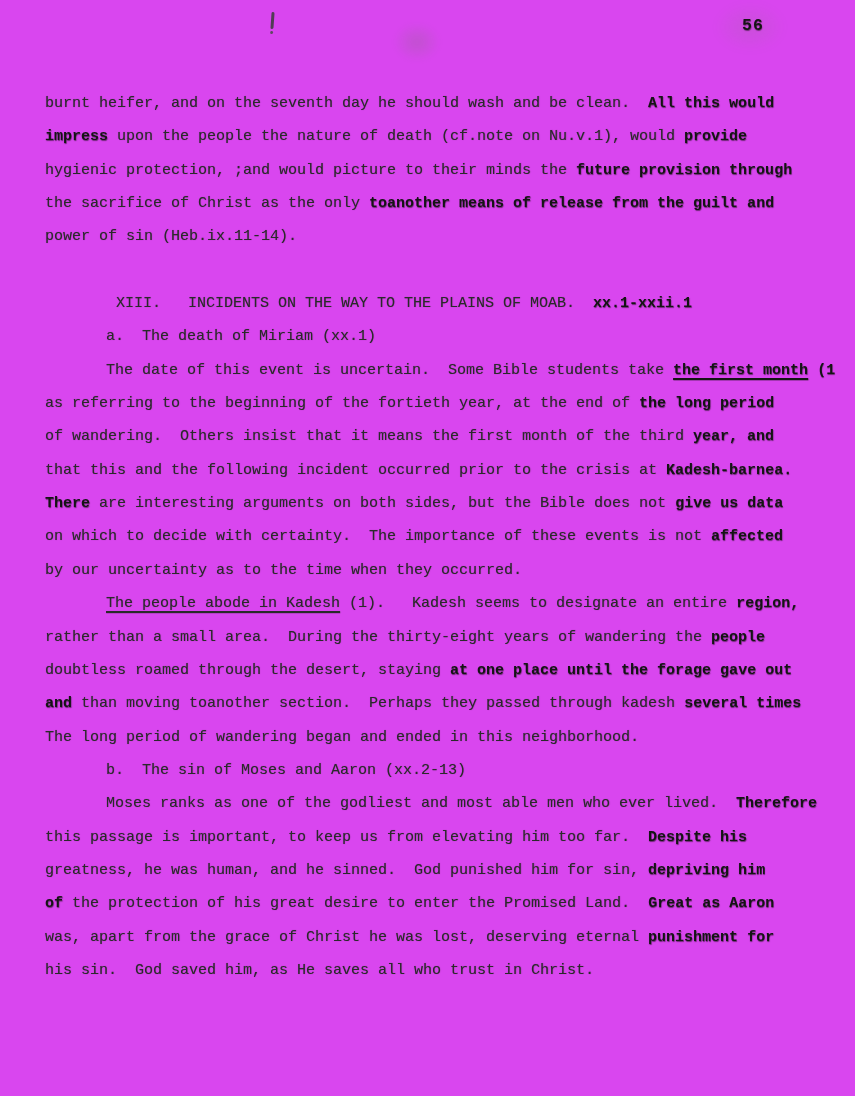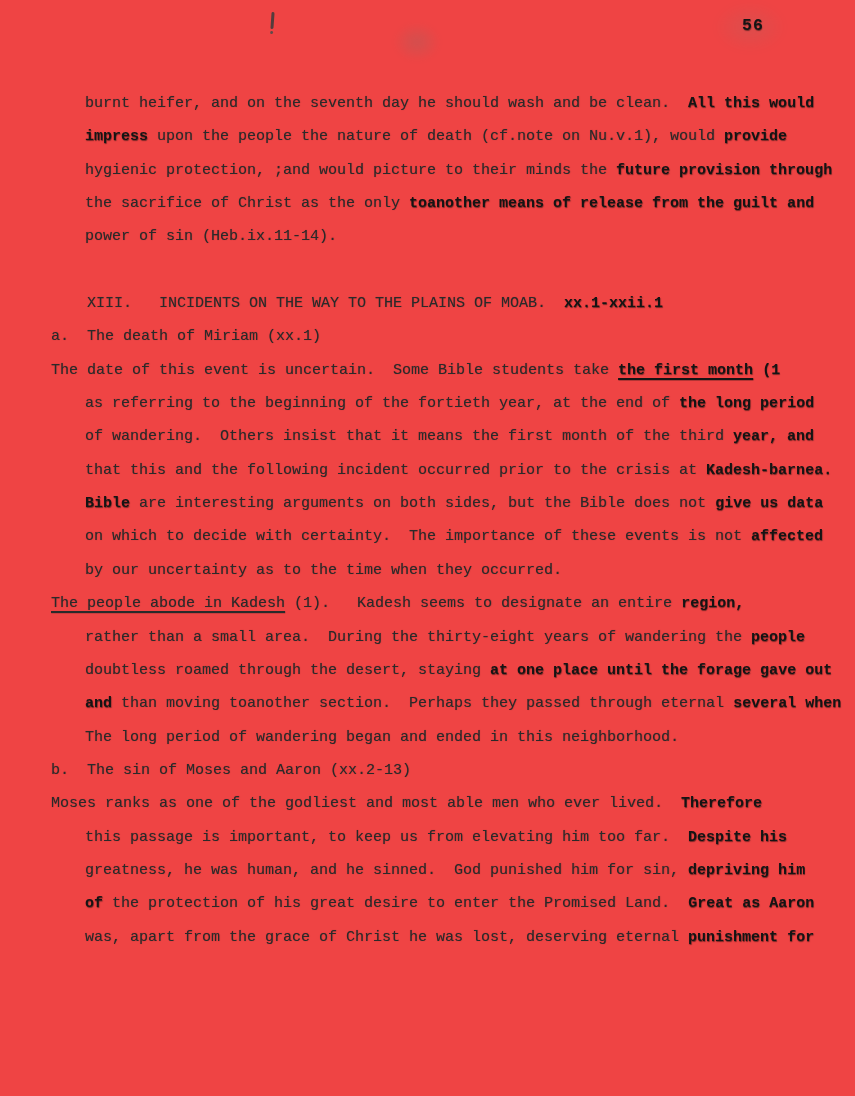--- a/index.html
+++ b/index.html
@@ -1,33 +1,33 @@
 <!DOCTYPE html>
 <html><head>
 <meta charset="utf-8">
 <style>
   html,body { margin:0; padding:0; background:#e8e8e6; }
   .page {
     position:relative;
     width:855px; height:1096px;
     margin:0 auto;
-    background:#ef4444;
+    background:#d946ef;
     overflow:hidden;
     font-family:"Liberation Mono","DejaVu Sans Mono",monospace;
     color:#2a2a2a;
   }
   .doc { position:absolute; top:87px; left:0; width:855px; }
   .row {
     height:33.35px; line-height:33.35px;
     white-space:pre; font-size:15px;
     overflow:hidden;
   }
-  .row.body    { padding-left:85px;font-family:Liberation Mono, monospace; }
-  .row.indent  { padding-left:51px; }
-  .row.heading { padding-left:87px; }
+  .row.body    { padding-left:45px;font-family:Liberation Mono, monospace; }
+  .row.indent  { padding-left:106px; }
+  .row.heading { padding-left:116px; }
   .row.blank   { }
   .seg { text-shadow:0.3px 0.4px 0.9px rgba(35,32,30,0.45); }
   .seg.b { font-weight:bold; color:#141414; text-shadow:0.4px 0.5px 1px rgba(15,12,10,0.55); }
   .seg.u { text-decoration:underline; text-decoration-thickness:1.6px; text-underline-offset:4px; }
   .page-number {
     position:absolute; top:16px; left:742px;
     font-size:16.5px; font-weight:bold; letter-spacing:1px;
     color:#141414;
     text-shadow:0.4px 0.5px 1px rgba(15,12,10,0.5);
   }
@@ -67,28 +67,29 @@
       <div class="row body"><span class="seg">hygienic protection, ;and would picture to their minds the </span><span class="seg b">future provision through</span></div>
       <div class="row body"><span class="seg">the sacrifice of Christ as the only </span><span class="seg b">toanother means of release from the guilt and</span></div>
       <div class="row body"><span class="seg">power of sin (Heb.ix.11-14).</span></div>
       <div class="row blank"></div>
       <div class="row heading"><span class="seg">XIII.   INCIDENTS ON THE WAY TO THE PLAINS OF MOAB.  </span><span class="seg b">xx.1-xxii.1</span></div>
       <div class="row indent"><span class="seg">a.  The death of Miriam (xx.1)</span></div>
       <div class="row indent"><span class="seg">The date of this event is uncertain.  Some Bible students take </span><span class="seg b u">the first month</span><span class="seg b"> (1</span></div>
       <div class="row body"><span class="seg">as referring to the beginning of the fortieth year, at the end of </span><span class="seg b">the long period</span></div>
       <div class="row body"><span class="seg">of wandering.  Others insist that it means the first month of the third </span><span class="seg b">year, and</span></div>
       <div class="row body"><span class="seg">that this and the following incident occurred prior to the crisis at </span><span class="seg b">Kadesh-barnea.</span></div>
-      <div class="row body"><span class="seg b">Bible</span><span class="seg"> are interesting arguments on both sides, but the Bible does not </span><span class="seg b">give us data</span></div>
+      <div class="row body"><span class="seg b">There</span><span class="seg"> are interesting arguments on both sides, but the Bible does not </span><span class="seg b">give us data</span></div>
       <div class="row body"><span class="seg">on which to decide with certainty.  The importance of these events is not </span><span class="seg b">affected</span></div>
       <div class="row body"><span class="seg">by our uncertainty as to the time when they occurred.</span></div>
       <div class="row indent"><span class="seg u">The people abode in Kadesh</span><span class="seg"> (1).   Kadesh seems to designate an entire </span><span class="seg b">region,</span></div>
       <div class="row body"><span class="seg">rather than a small area.  During the thirty-eight years of wandering the </span><span class="seg b">people</span></div>
       <div class="row body"><span class="seg">doubtless roamed through the desert, staying </span><span class="seg b">at one place until the forage gave out</span></div>
-      <div class="row body"><span class="seg b">and</span><span class="seg"> than moving toanother section.  Perhaps they passed through eternal </span><span class="seg b">several when</span></div>
+      <div class="row body"><span class="seg b">and</span><span class="seg"> than moving toanother section.  Perhaps they passed through kadesh </span><span class="seg b">several times</span></div>
       <div class="row body"><span class="seg">The long period of wandering began and ended in this neighborhood.</span></div>
       <div class="row indent"><span class="seg">b.  The sin of Moses and Aaron (xx.2-13)</span></div>
       <div class="row indent"><span class="seg">Moses ranks as one of the godliest and most able men who ever lived.  </span><span class="seg b">Therefore</span></div>
       <div class="row body"><span class="seg">this passage is important, to keep us from elevating him too far.  </span><span class="seg b">Despite his</span></div>
       <div class="row body"><span class="seg">greatness, he was human, and he sinned.  God punished him for sin, </span><span class="seg b">depriving him</span></div>
       <div class="row body"><span class="seg b">of</span><span class="seg"> the protection of his great desire to enter the Promised Land.  </span><span class="seg b">Great as Aaron</span></div>
       <div class="row body"><span class="seg">was, apart from the grace of Christ he was lost, deserving eternal </span><span class="seg b">punishment for</span></div>
+      <div class="row body"><span class="seg">his sin.  God saved him, as He saves all who trust in Christ.</span></div>
     </div>
 </div>
 
 </body></html>

